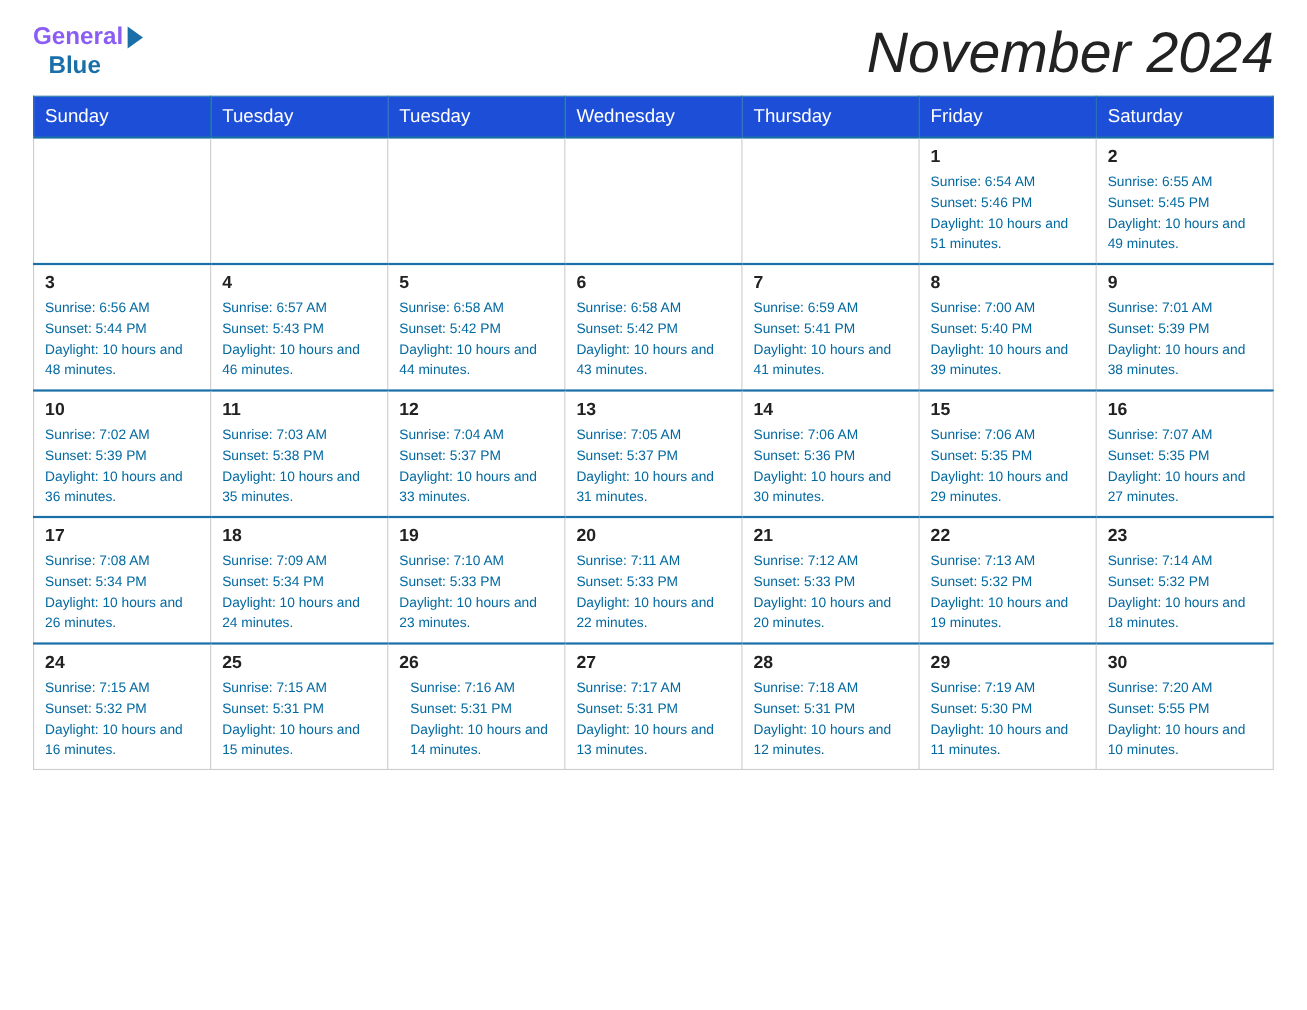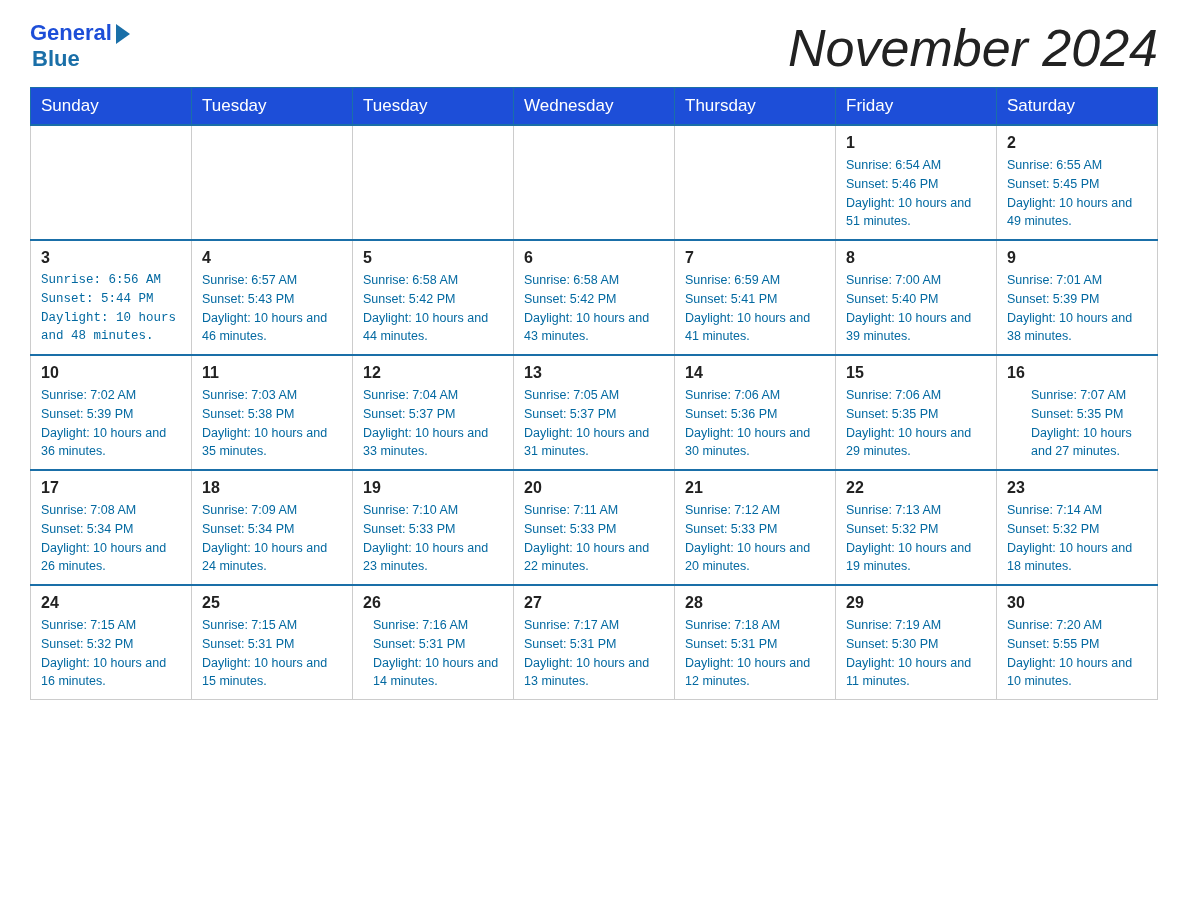--- a/index.html
+++ b/index.html
@@ -21,36 +21,36 @@
       flex-direction: column;
       align-items: flex-start;
     }
     .logo-top {
       display: flex;
       align-items: center;
     }
     .logo-general {
       font-size: 22px;
       font-weight: bold;
-      color: #1d4ed8;
+      color: #8b5cf6;
     }
     .logo-arrow {
       width: 0;
       height: 0;
       border-left: 14px solid #1a6fa8;
       border-top: 10px solid transparent;
       border-bottom: 10px solid transparent;
       margin-left: 4px;
       margin-top: 2px;
     }
     .logo-blue {
       font-size: 22px;
       font-weight: bold;
       color: #1a6fa8;
-      margin-left: 2px;
+      margin-left: 14px;
     }
     .title-block {
       text-align: right;
       font-style: italic;
     }
     .month-title {
       font-size: 52px;
       font-weight: normal;
       color: #222;
       line-height: 1.1;
@@ -146,21 +146,21 @@
         <td>
           <span class="day-num">2</span>
           <div class="day-info" style="white-space: pre-line;">Sunrise: 6:55 AM
 Sunset: 5:45 PM
 Daylight: 10 hours and 49 minutes.</div>
         </td>
       </tr>
       <tr class="week-row">
         <td>
           <span class="day-num">3</span>
-          <div class="day-info" style="white-space: pre-line; font-family: Liberation Mono, monospace;">Sunrise: 6:56 AM
+          <div class="day-info" style="white-space: pre-line;">Sunrise: 6:56 AM
 Sunset: 5:44 PM
 Daylight: 10 hours and 48 minutes.</div>
         </td>
         <td>
           <span class="day-num">4</span>
           <div class="day-info" style="white-space: pre-line;">Sunrise: 6:57 AM
 Sunset: 5:43 PM
 Daylight: 10 hours and 46 minutes.</div>
         </td>
         <td>
@@ -226,21 +226,21 @@
 Daylight: 10 hours and 30 minutes.</div>
         </td>
         <td>
           <span class="day-num">15</span>
           <div class="day-info" style="white-space: pre-line;">Sunrise: 7:06 AM
 Sunset: 5:35 PM
 Daylight: 10 hours and 29 minutes.</div>
         </td>
         <td>
           <span class="day-num">16</span>
-          <div class="day-info" style="white-space: pre-line; margin-left: 24px;">Sunrise: 7:07 AM
+          <div class="day-info" style="white-space: pre-line;">Sunrise: 7:07 AM
 Sunset: 5:35 PM
 Daylight: 10 hours and 27 minutes.</div>
         </td>
       </tr>
       <tr class="week-row">
         <td>
           <span class="day-num">17</span>
           <div class="day-info" style="white-space: pre-line;">Sunrise: 7:08 AM
 Sunset: 5:34 PM
 Daylight: 10 hours and 26 minutes.</div>

